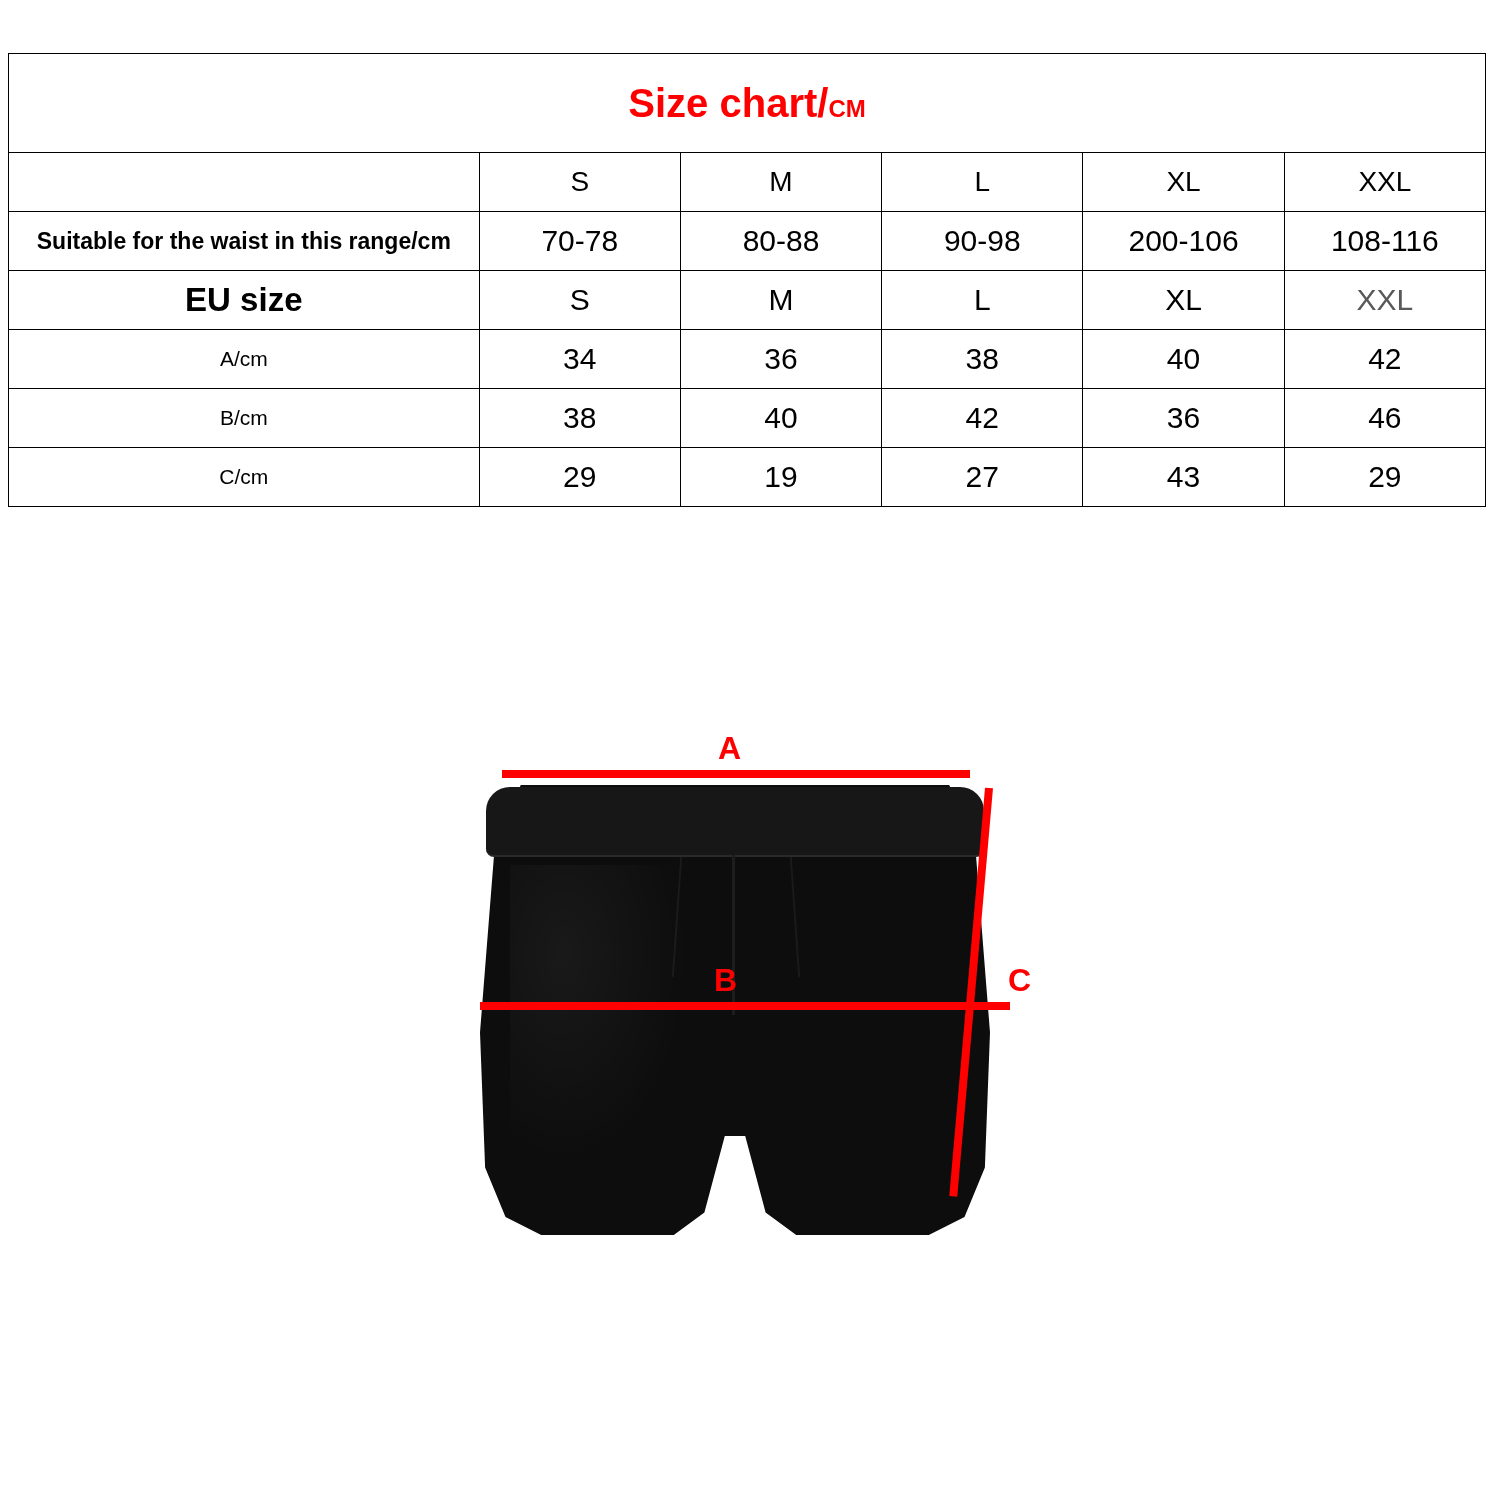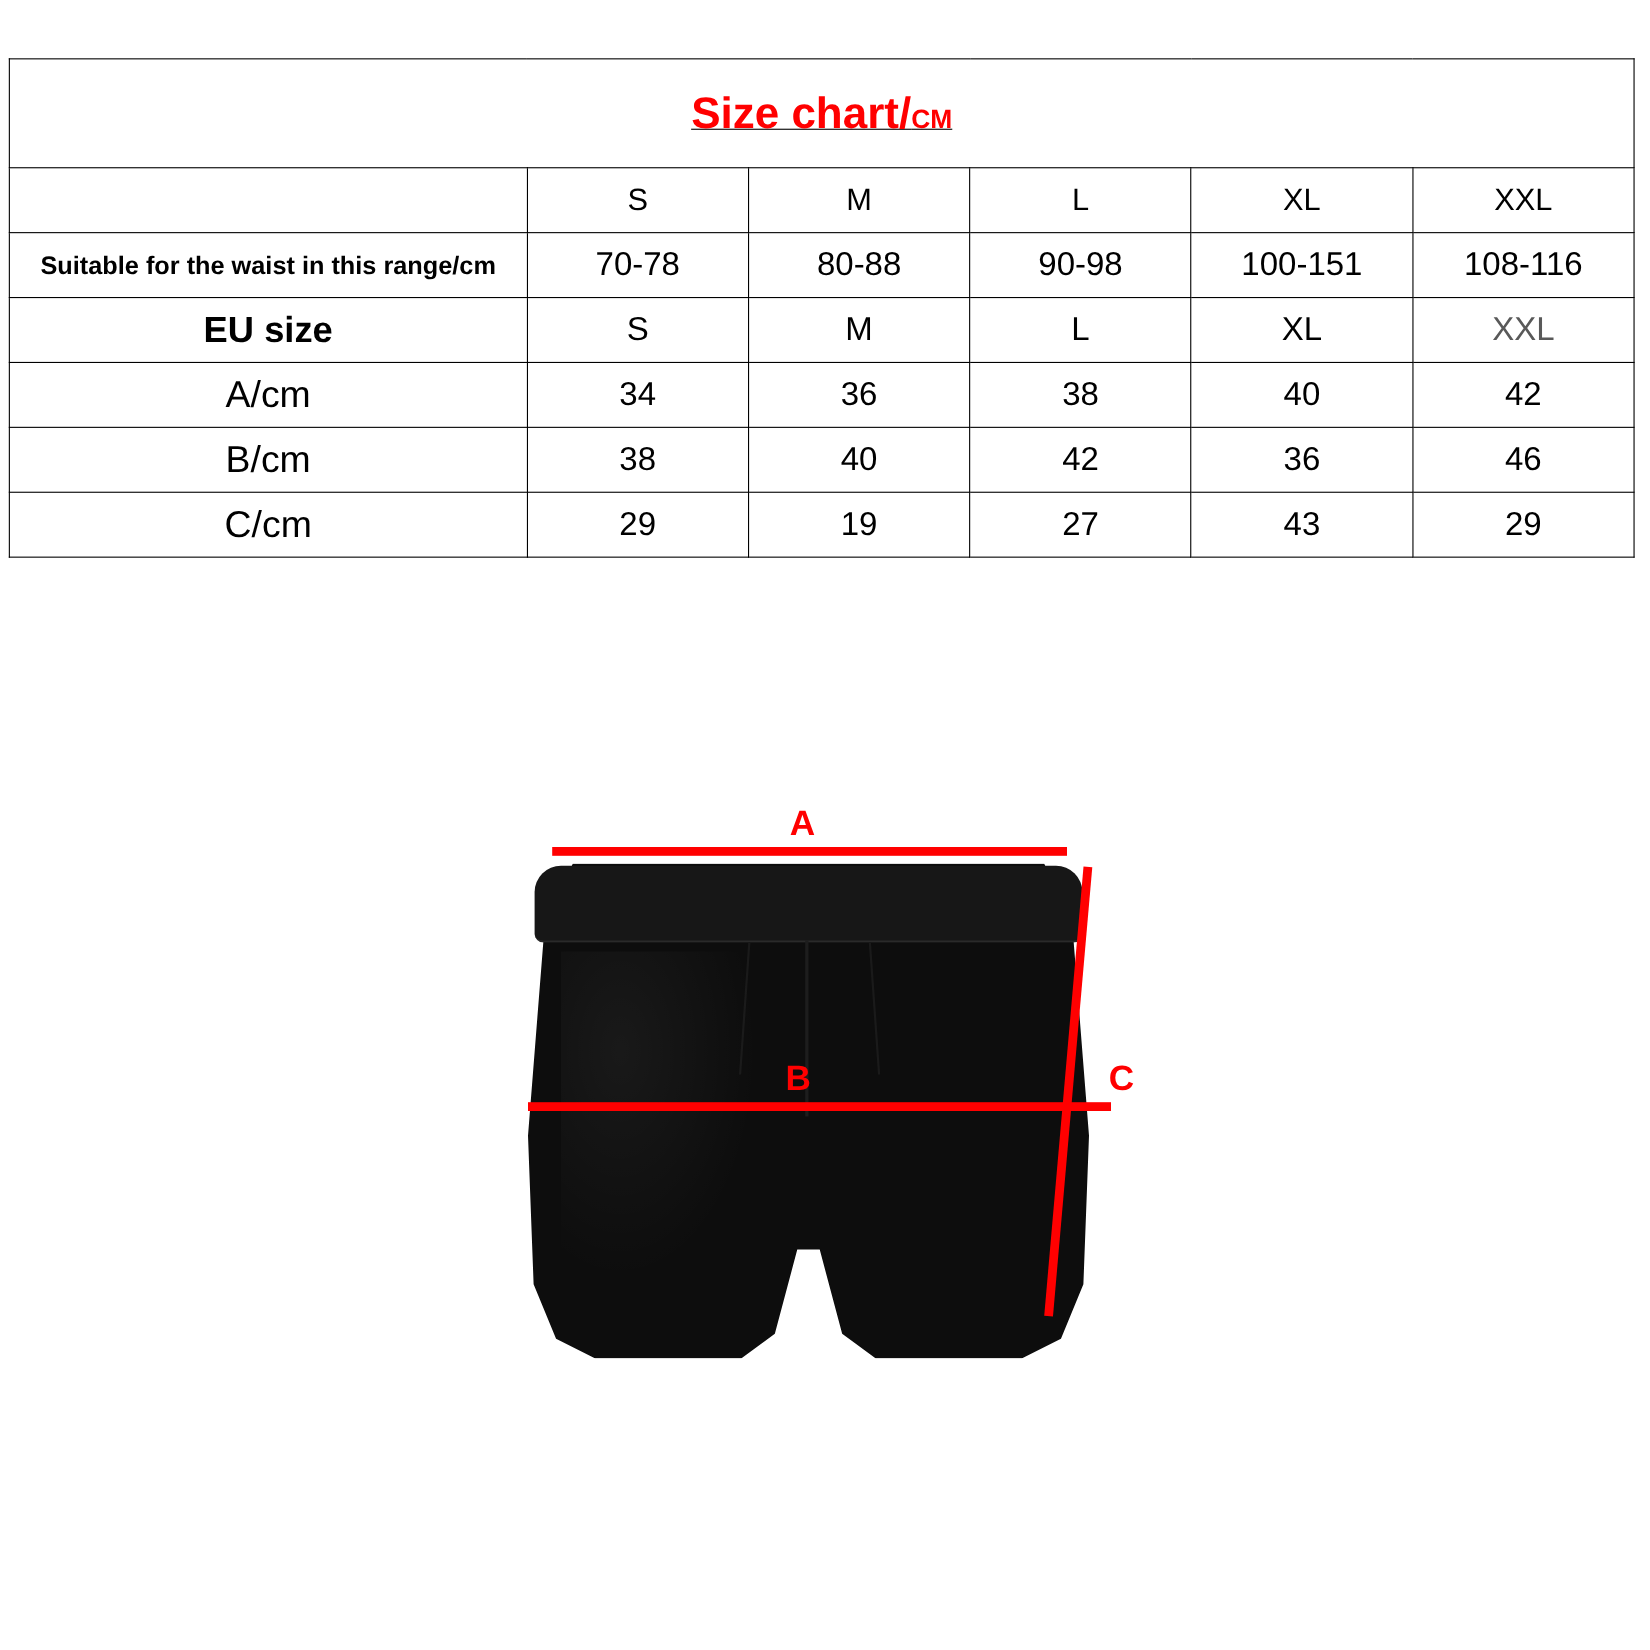--- a/index.html
+++ b/index.html
@@ -33,21 +33,20 @@
     text-align: center;
     vertical-align: middle;
     padding: 0;
   }
   .col-label { width: 470px; }
   .col-size  { width: 201px; }
 
   .title-cell {
     height: 98px;
     border: 1px solid #000000;
-    text-decoration: underline;
   }
   .title-text {
     color: #ff0000;
     font-size: 40px;
     font-weight: bold;
     letter-spacing: 0px;
     white-space: nowrap;
   }
   .title-text .cm {
     font-size: 24px;
@@ -61,21 +60,21 @@
     font-weight: bold;
     text-align: center;
   }
   .eu-row td { height: 58px; font-size: 30px; }
   .eu-row td.label {
     font-size: 33px;
     font-weight: bold;
   }
   .eu-row td.dim-size { color: #595959; }
   .m-row td { height: 58px; font-size: 30px; }
-  .m-row td.label { font-size: 34px; }
+  .m-row td.label { font-size: 21px; }
 
   
   .illustration {
     position: absolute;
     left: 440px;
     top: 700px;
     width: 620px;
     height: 560px;
   }
   .garment {
@@ -230,21 +229,21 @@
         <td>L</td>
         <td>XL</td>
         <td>XXL</td>
       </tr>
 
       <tr class="range-row">
         <td class="label">Suitable for the waist in this range/cm</td>
         <td>70-78</td>
         <td>80-88</td>
         <td>90-98</td>
-        <td>100-151</td>
+        <td>200-106</td>
         <td>108-116</td>
       </tr>
 
 
       <tr class="eu-row">
         <td class="label">EU size</td>
         <td>S</td>
         <td>M</td>
         <td>L</td>
         <td>XL</td>

